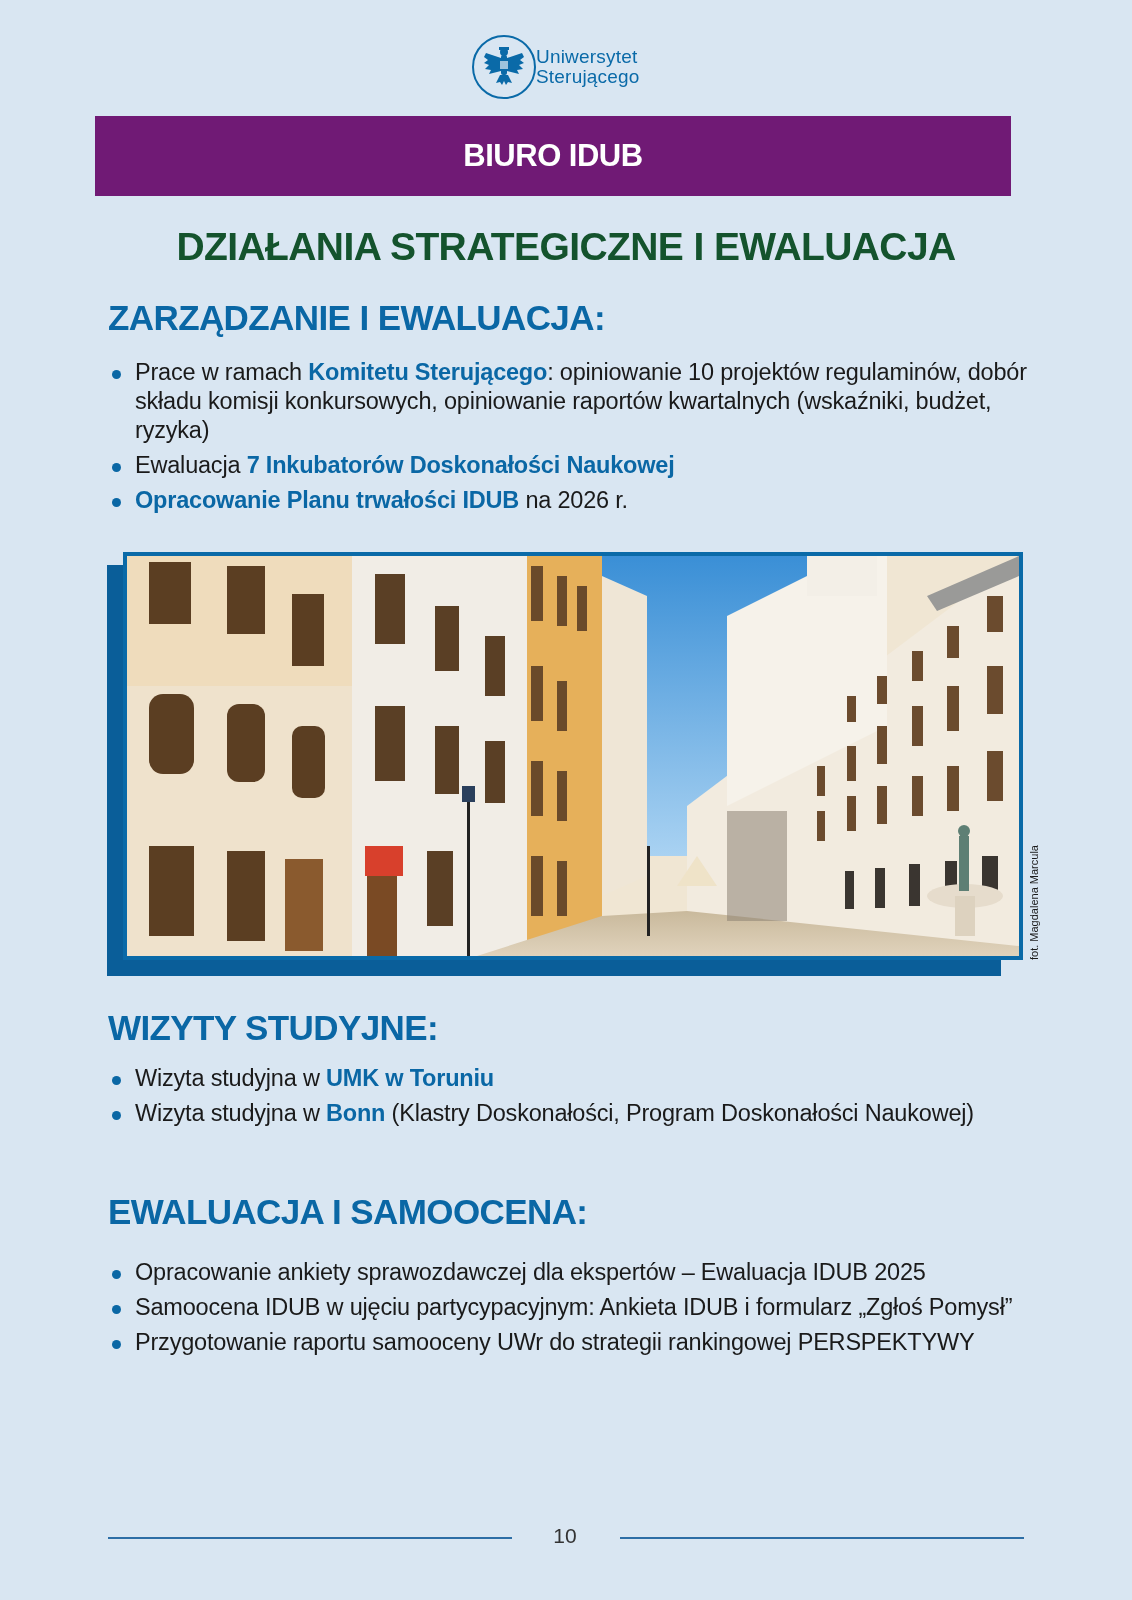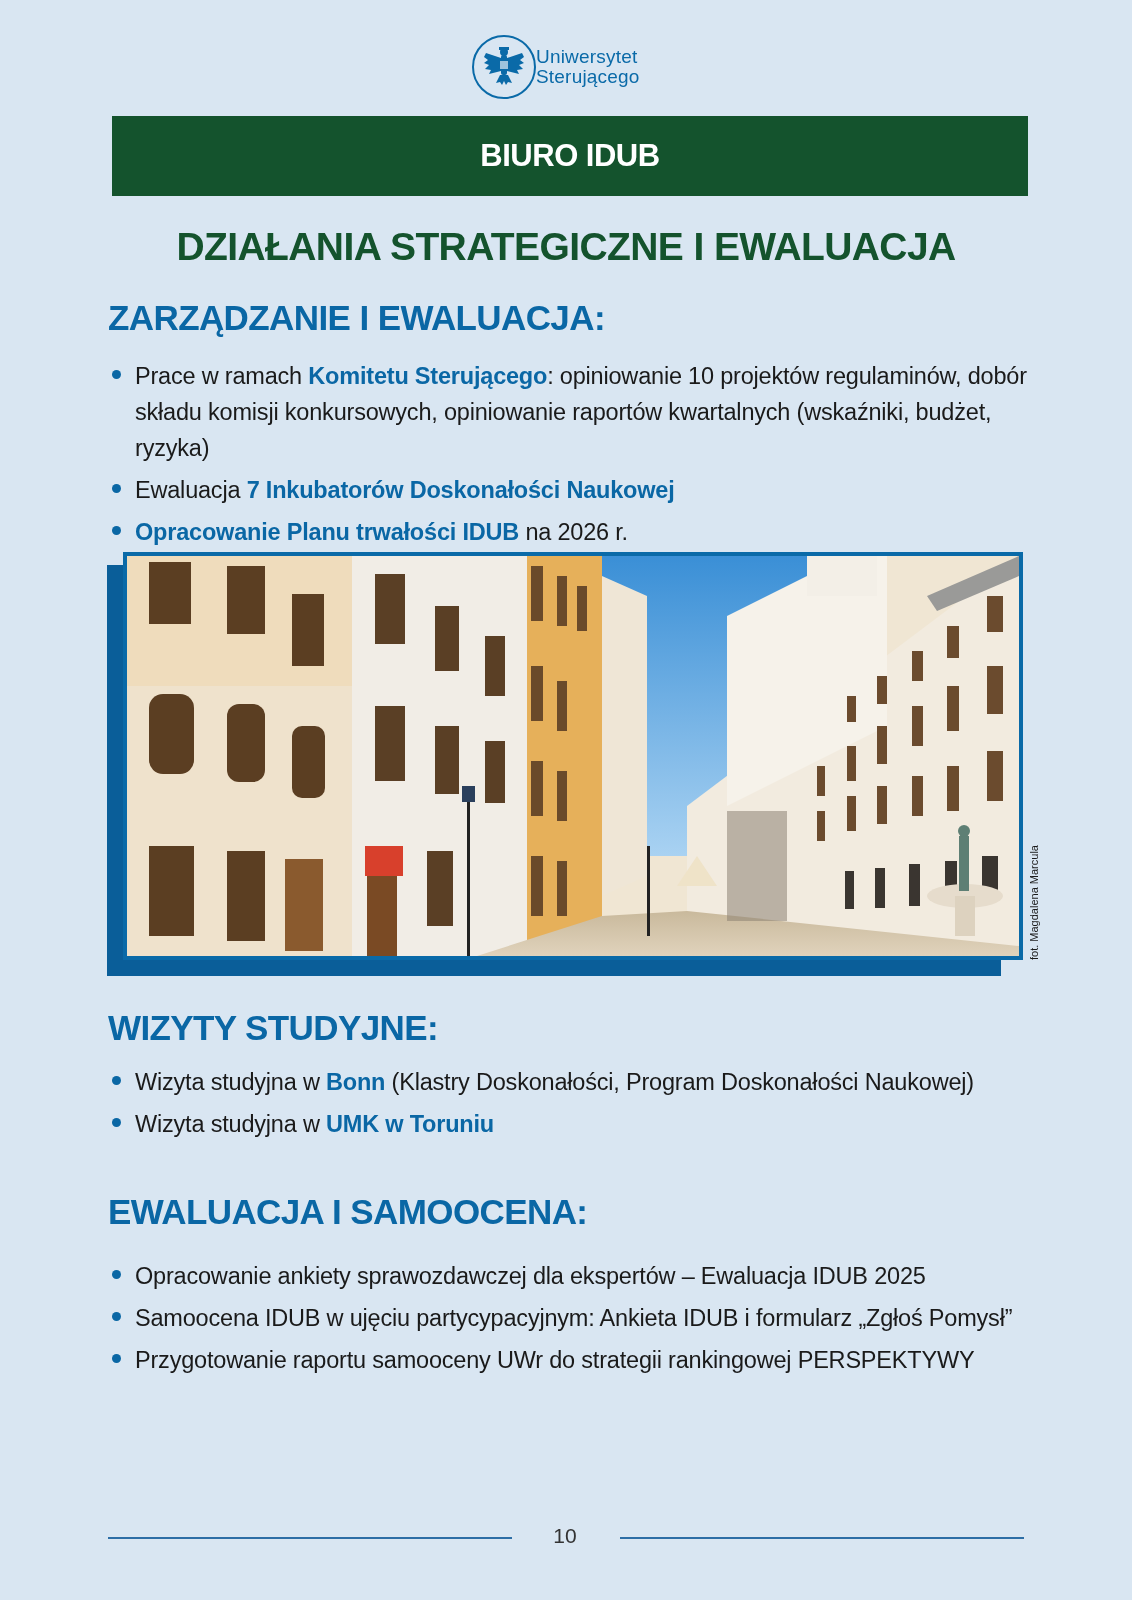--- a/index.html
+++ b/index.html
@@ -17,42 +17,42 @@
   }
   .logo-emblem {
     width: 64px; height: 64px; border-radius: 50%;
     border: 2px solid #0a6aa8;
     display: flex; align-items: center; justify-content: center;
   }
   .logo-text {
     color: #0a6aa8; font-size: 19px; line-height: 20px; letter-spacing: 0.2px;
   }
   .banner {
-    position: absolute; left: 112px; top: 116px; width: 916px; height: 80px;
-    background: #14532d;
+    position: absolute; left: 95px; top: 116px; width: 916px; height: 80px;
+    background: #701a75;
     display: flex; align-items: center; justify-content: center;
   }
   .banner span {
     color: #ffffff; font-weight: bold; font-size: 31px; letter-spacing: -0.5px;
   }
   .page-title {
     position: absolute; left: 108px; top: 225px; width: 916px;
     text-align: center;
     color: #14532d; font-weight: bold; font-size: 39px; letter-spacing: -0.6px;
   }
   .section-heading {
     position: absolute; left: 108px;
     color: #0a67a5; font-weight: bold; font-size: 35px; letter-spacing: -0.6px;
   }
   ul.bullets {
     position: absolute; left: 108px; width: 930px; list-style: none;
   }
   ul.bullets li {
     position: relative; padding-left: 27px;
-    font-size: 23.5px; line-height: 36px; color: #1a1a1a;
+    font-size: 23.5px; line-height: 29px; color: #1a1a1a;
     margin-bottom: 6px; letter-spacing: -0.2px;
   }
   ul.bullets li::before {
     content: ""; position: absolute; left: 4px; top: 12px;
     width: 9px; height: 9px; border-radius: 50%; background: #0a67a5;
   }
   .hl { color: #0a67a5; font-weight: bold; }
 
   
   .photo-back {
@@ -223,22 +223,22 @@
 
     <rect x="340" y="240" width="3" height="160" fill="#222"></rect>
     <rect x="335" y="230" width="13" height="16" fill="#2a3f5c"></rect>
     <rect x="520" y="290" width="3" height="90" fill="#222"></rect>
   </svg>
 </div>
 <div class="photo-credit">fot. Magdalena Marcula</div>
 
 <h2 class="section-heading" style="top:1008px;">WIZYTY STUDYJNE:</h2>
 <ul class="bullets" style="top:1064px;">
+  <li><span>Wizyta studyjna w </span><span class="hl">UMK w Toruniu</span><span></span></li>
   <li><span>Wizyta studyjna w </span><span class="hl">Bonn</span><span> (Klastry Doskonałości, Program Doskonałości Naukowej)</span></li>
-  <li><span>Wizyta studyjna w </span><span class="hl">UMK w Toruniu</span><span></span></li>
 </ul>
 
 <h2 class="section-heading" style="top:1192px;">EWALUACJA I SAMOOCENA:</h2>
 <ul class="bullets" style="top:1258px;">
   <li><span>Opracowanie ankiety sprawozdawczej dla ekspertów – Ewaluacja IDUB 2025</span></li>
   <li><span>Samoocena IDUB w ujęciu partycypacyjnym: Ankieta IDUB i formularz „Zgłoś Pomysł”</span></li>
   <li><span>Przygotowanie raportu samooceny UWr do strategii rankingowej PERSPEKTYWY</span></li>
 </ul>
 
 <div class="footer-line" style="left:108px; width:404px;"></div>

